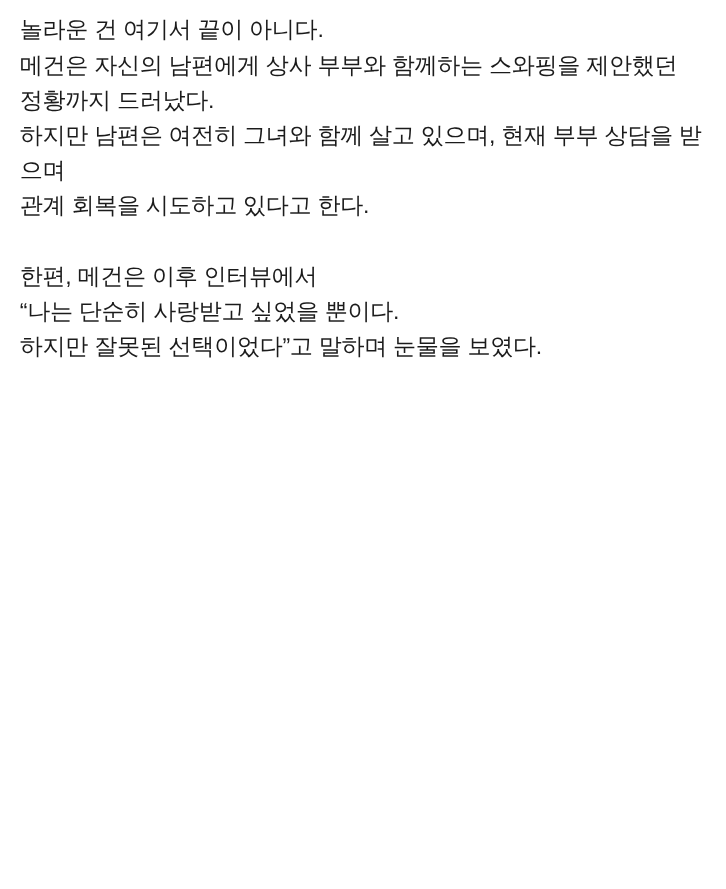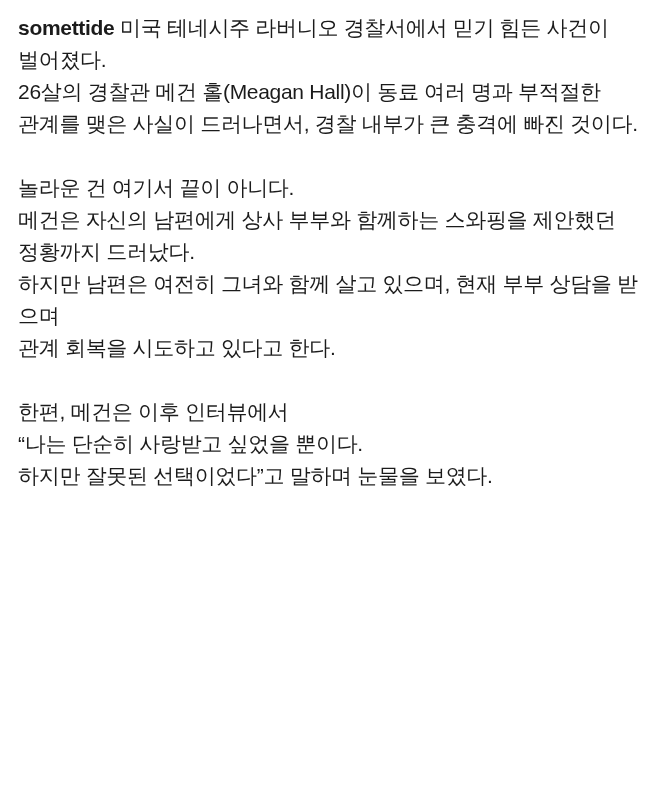--- a/index.html
+++ b/index.html
@@ -32,24 +32,20 @@
   .username {
     font-weight: 700;
     white-space: normal;
   }
 </style>
 </head>
 <body>
 
 <div class="caption-wrap">
 
-  <p class="para"><span class="username">somettide</span> <span>미국 테네시주 라버니오 경찰서에서 믿기 힘든 사건이
-벌어졌다.
-26살의 경찰관 메건 홀(Meagan Hall)이 동료 여러 명과 부적절한
-관계를 맺은 사실이 드러나면서, 경찰 내부가 큰 충격에 빠진 것이다.</span></p>
 
 
   <p class="para">놀라운 건 여기서 끝이 아니다.
 메건은 자신의 남편에게 상사 부부와 함께하는 스와핑을 제안했던
 정황까지 드러났다.
 하지만 남편은 여전히 그녀와 함께 살고 있으며, 현재 부부 상담을 받으며
 관계 회복을 시도하고 있다고 한다.</p>
 
 
   <p class="para">한편, 메건은 이후 인터뷰에서

